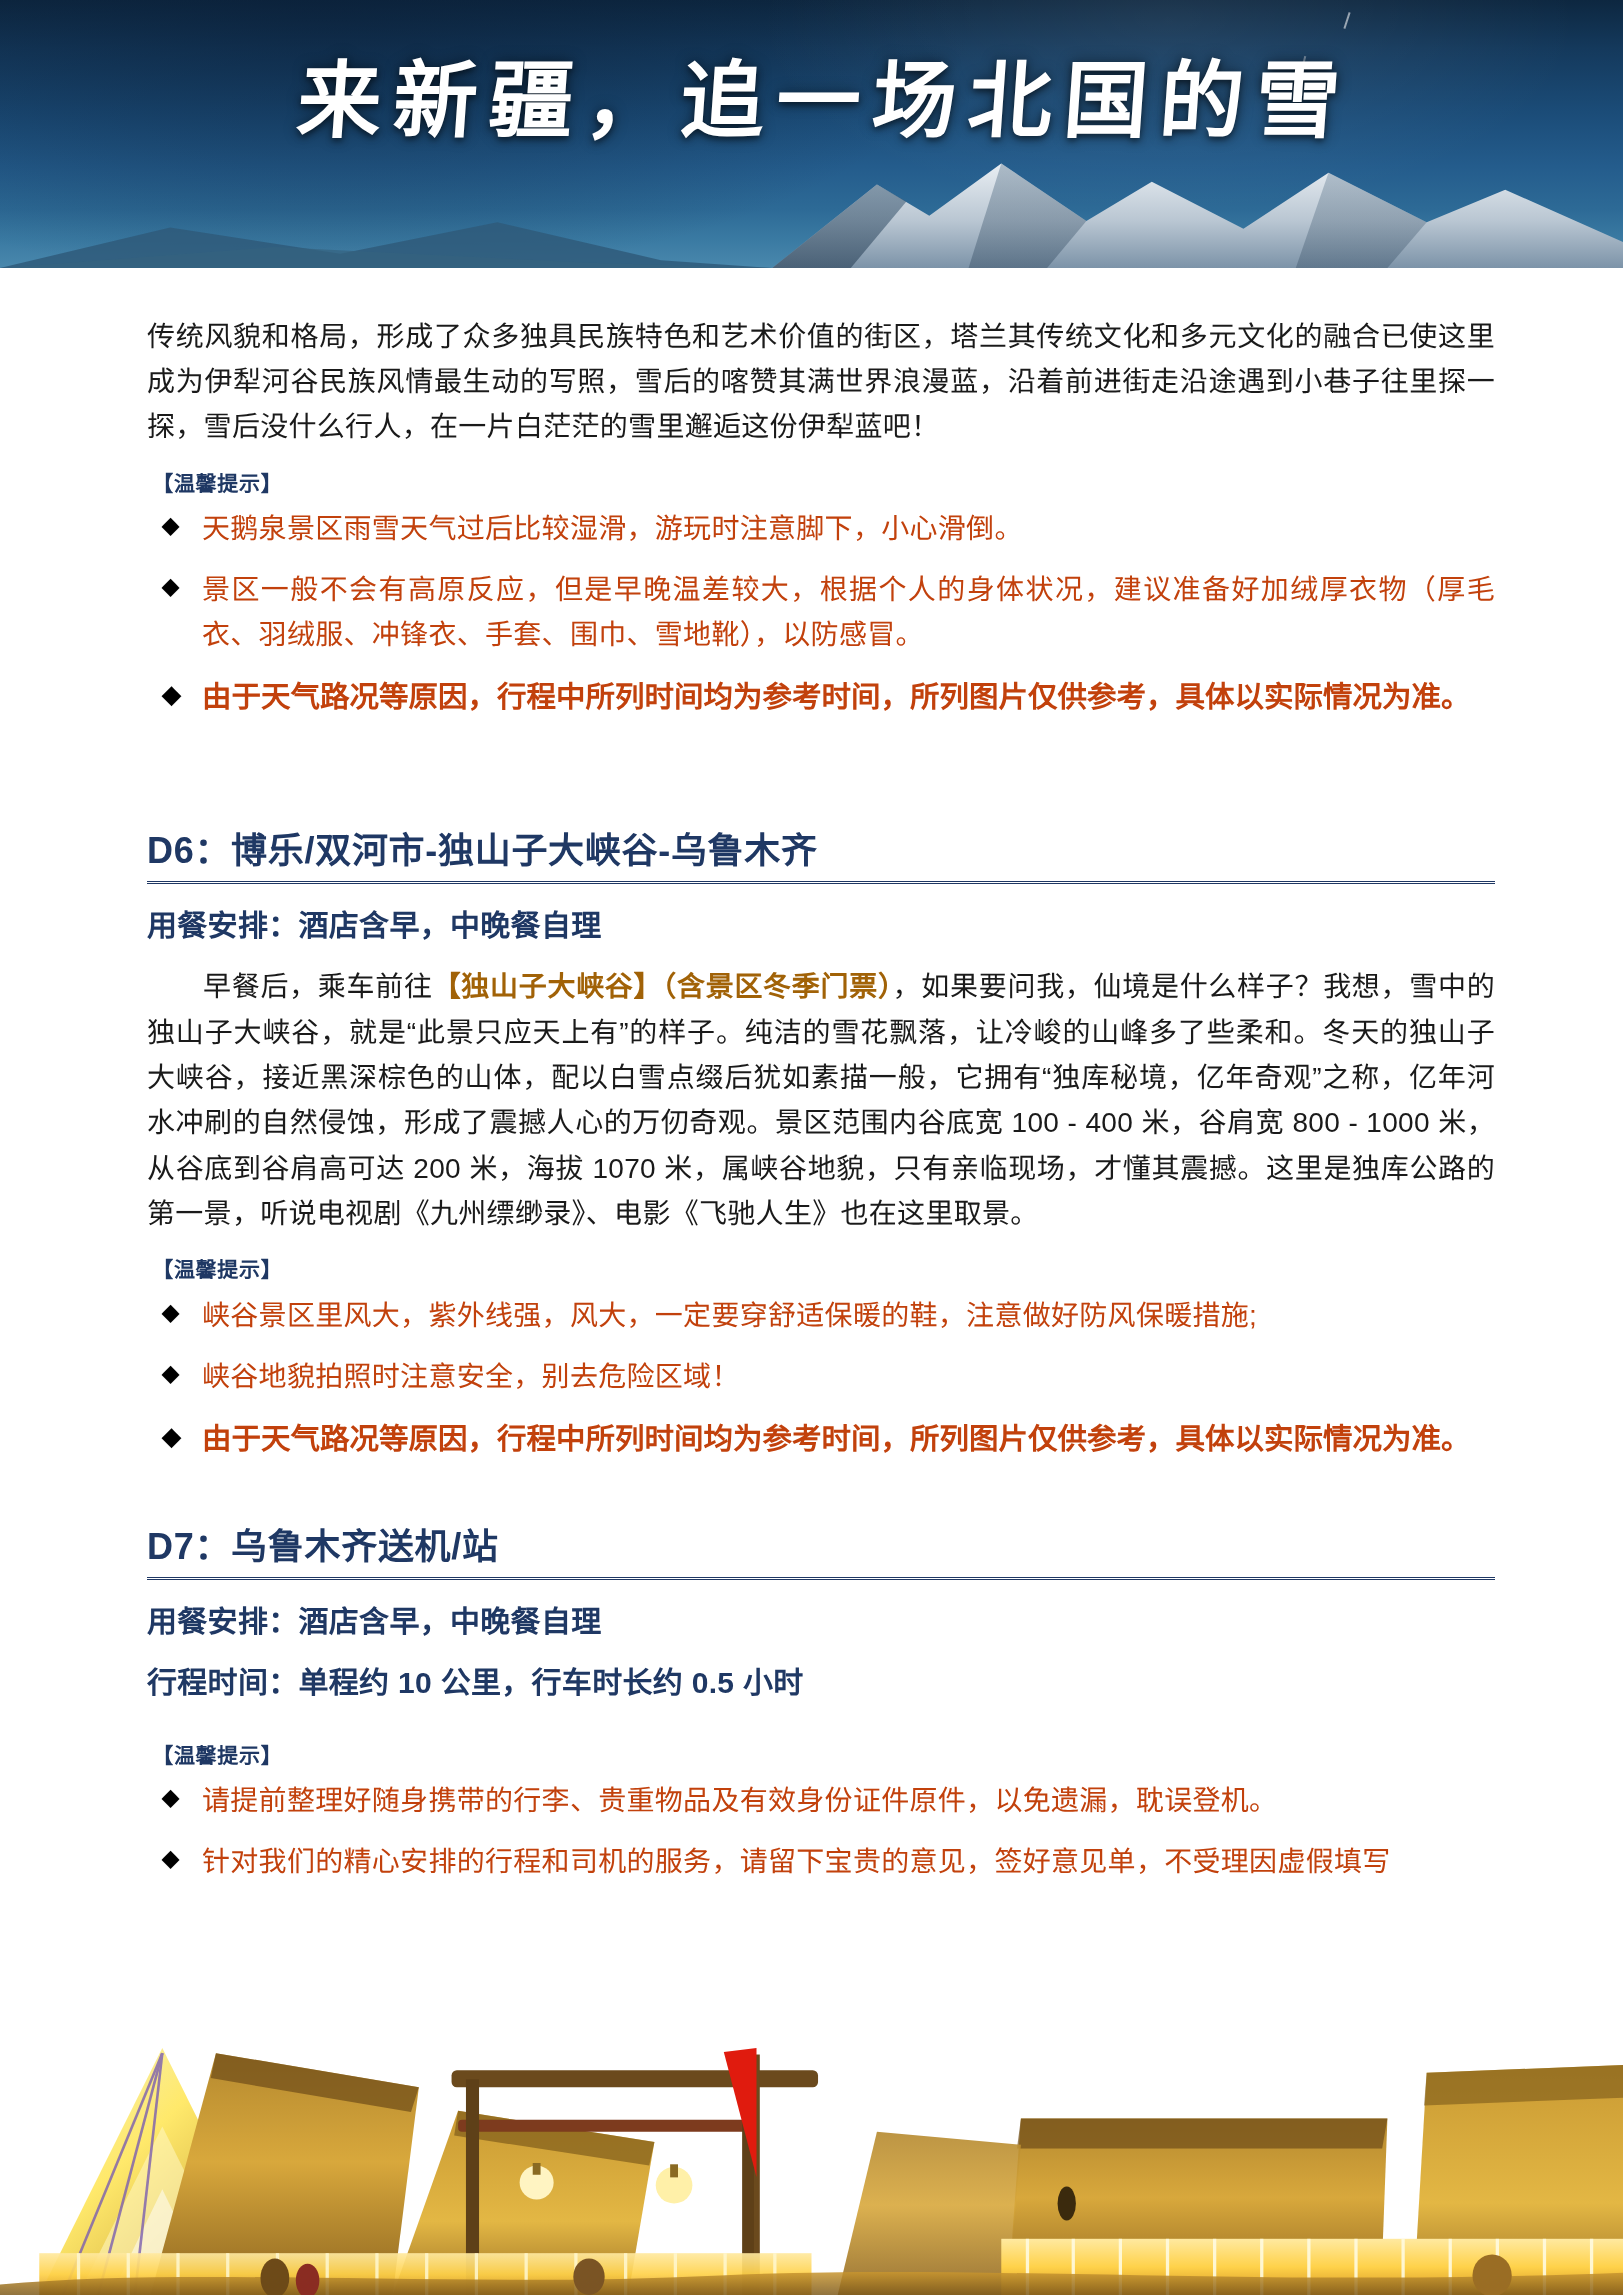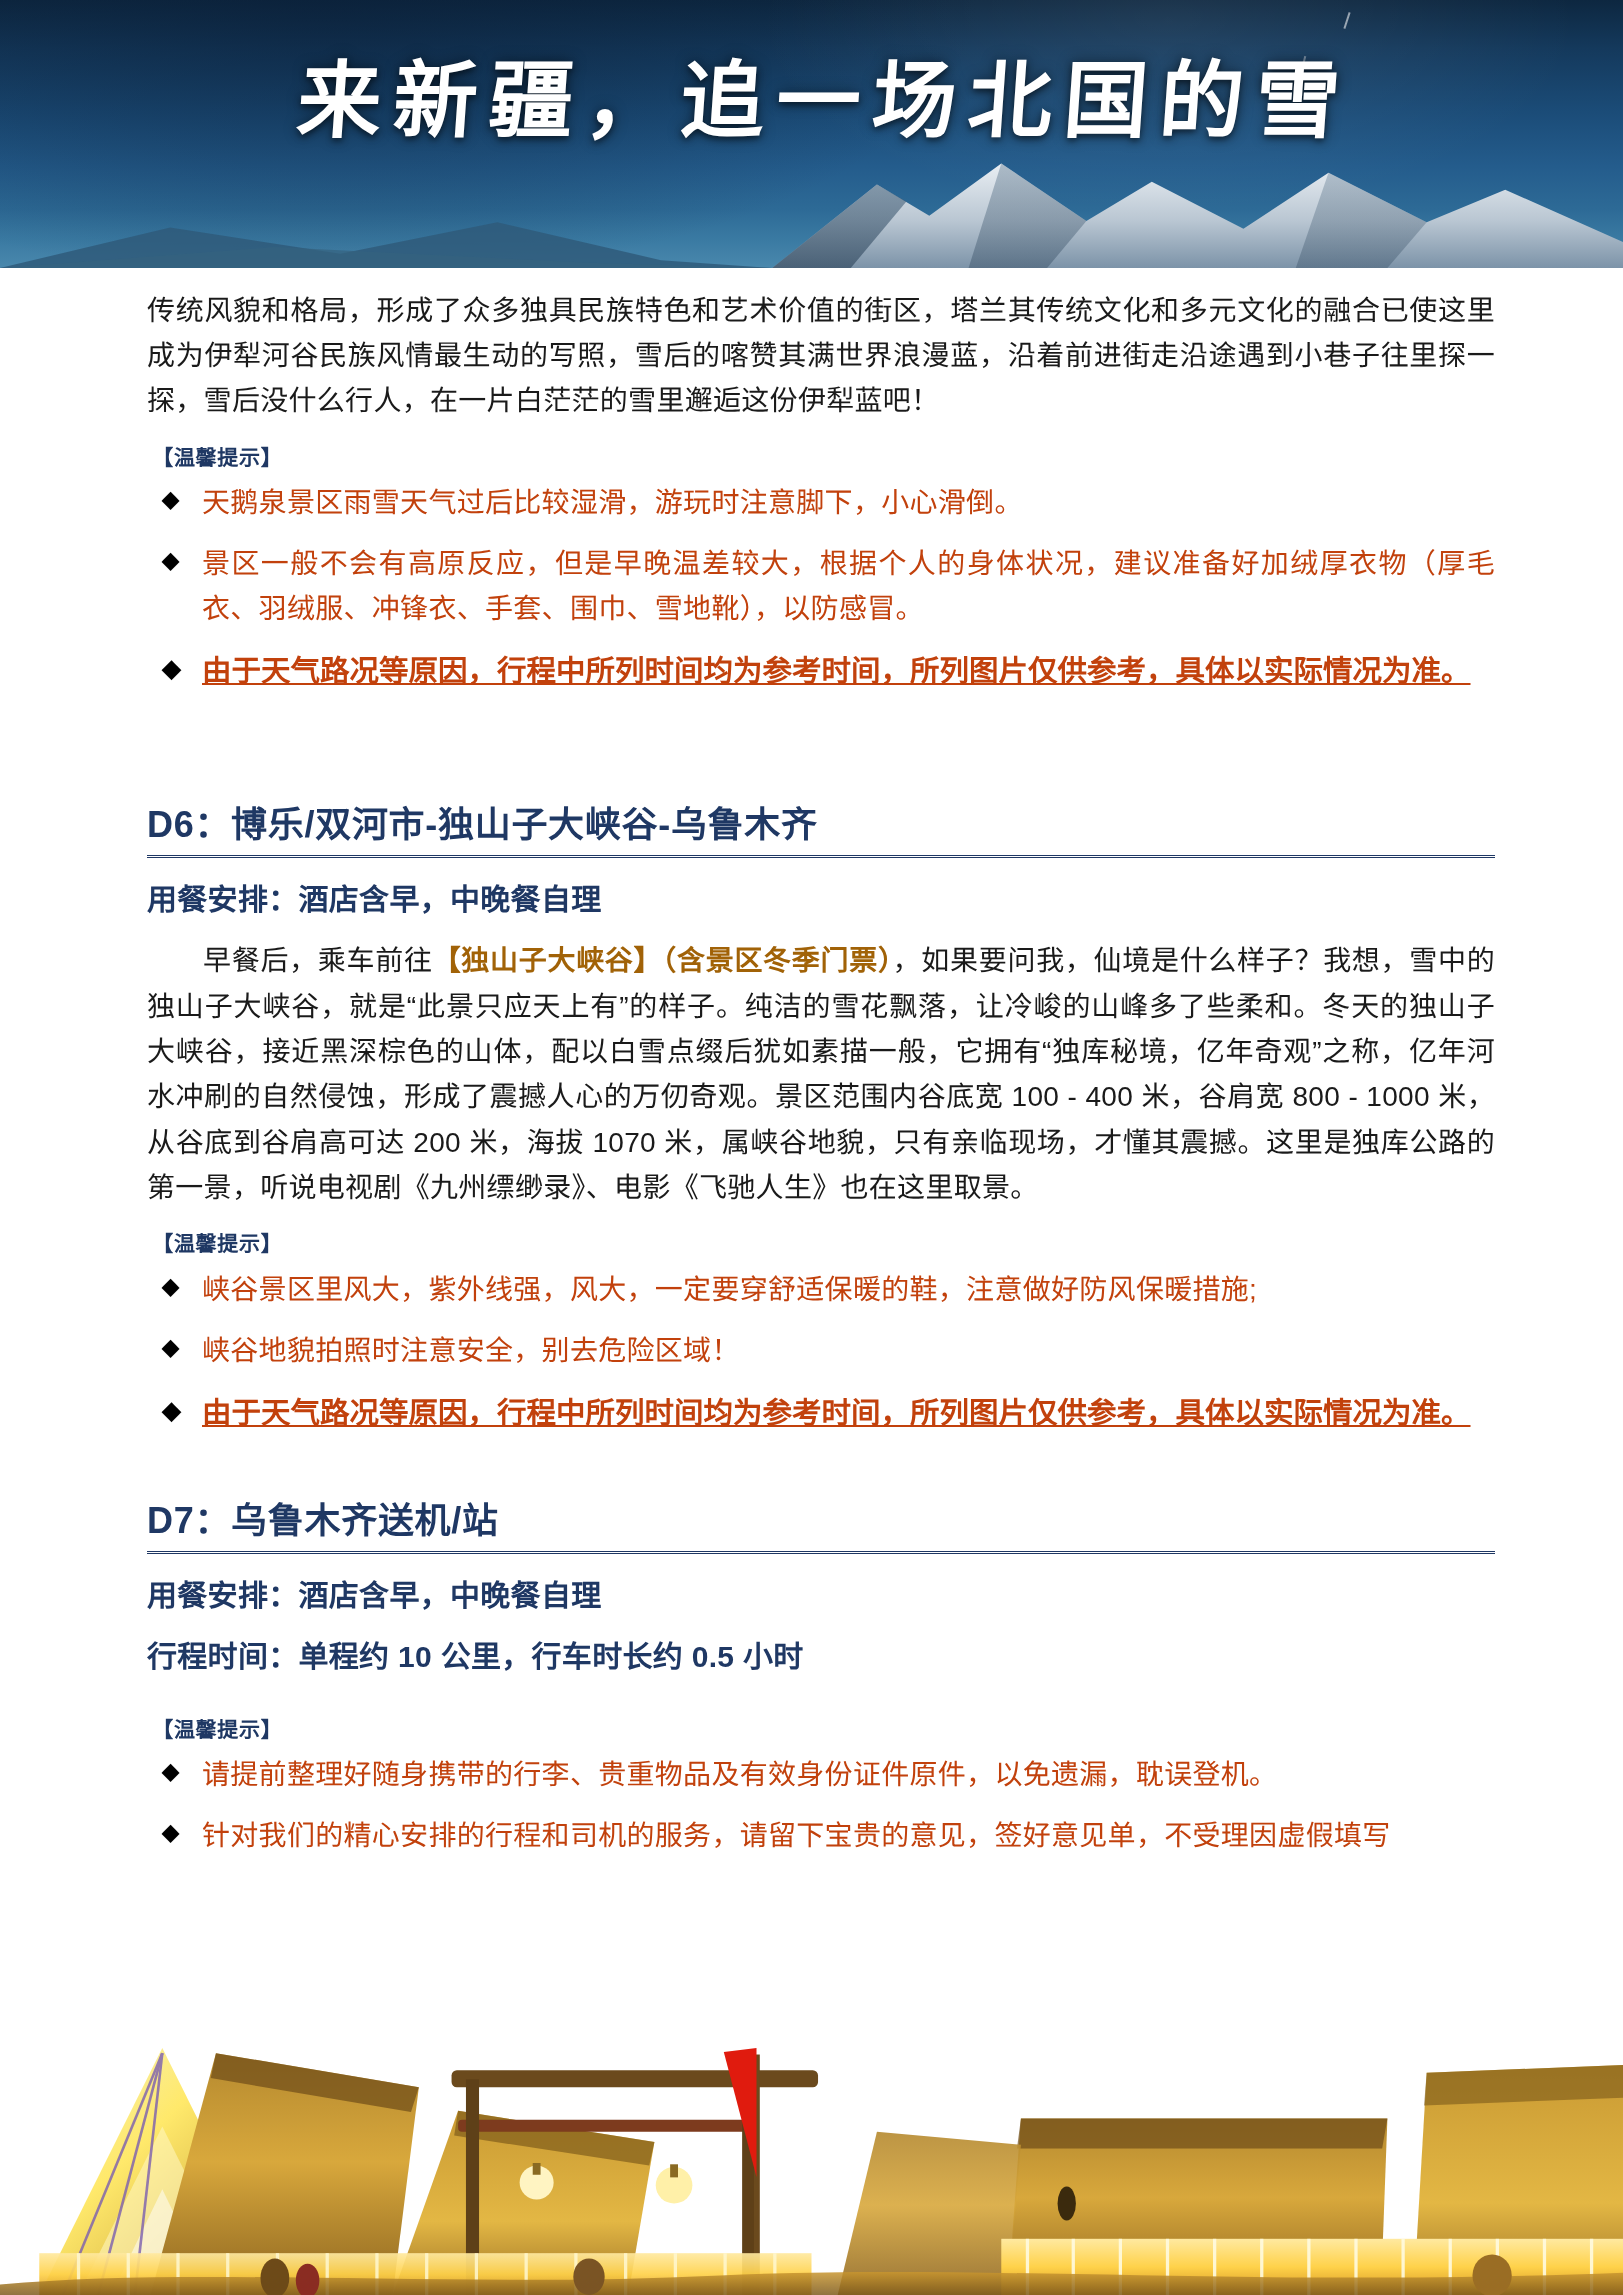--- a/index.html
+++ b/index.html
@@ -79,20 +79,21 @@
     transform: skewX(-4deg);
     padding-left: 26px;
   }
 
   
   .page {
     position: relative;
     padding: 0 128px 0 147px;
     box-sizing: border-box;
     width: 1623px;
+    margin-top: 26px;
   }
 
   
   .para {
     font-size: 28px;
     line-height: 1.62;
     color: #1a1a1a;
     text-align: justify;
     margin: 0;
     letter-spacing: 0.3px;
@@ -134,21 +135,20 @@
     font-size: 28px;
     line-height: 1.62;
     color: #c2410c;
     text-align: justify;
     letter-spacing: 0.3px;
   }
   .bullet.strong .bullet-text {
     font-weight: 700;
     font-size: 29.5px;
     letter-spacing: 0px;
-    text-decoration: underline;
   }
   .bullet.strong .bullet-mark { font-size: 26px; font-weight: 700; }
 
   
   .day-head {
     display: flex;
     align-items: baseline;
     justify-content: flex-start;
     border-bottom: 3.3px double #1F3864;
     padding-bottom: 7.9px;

